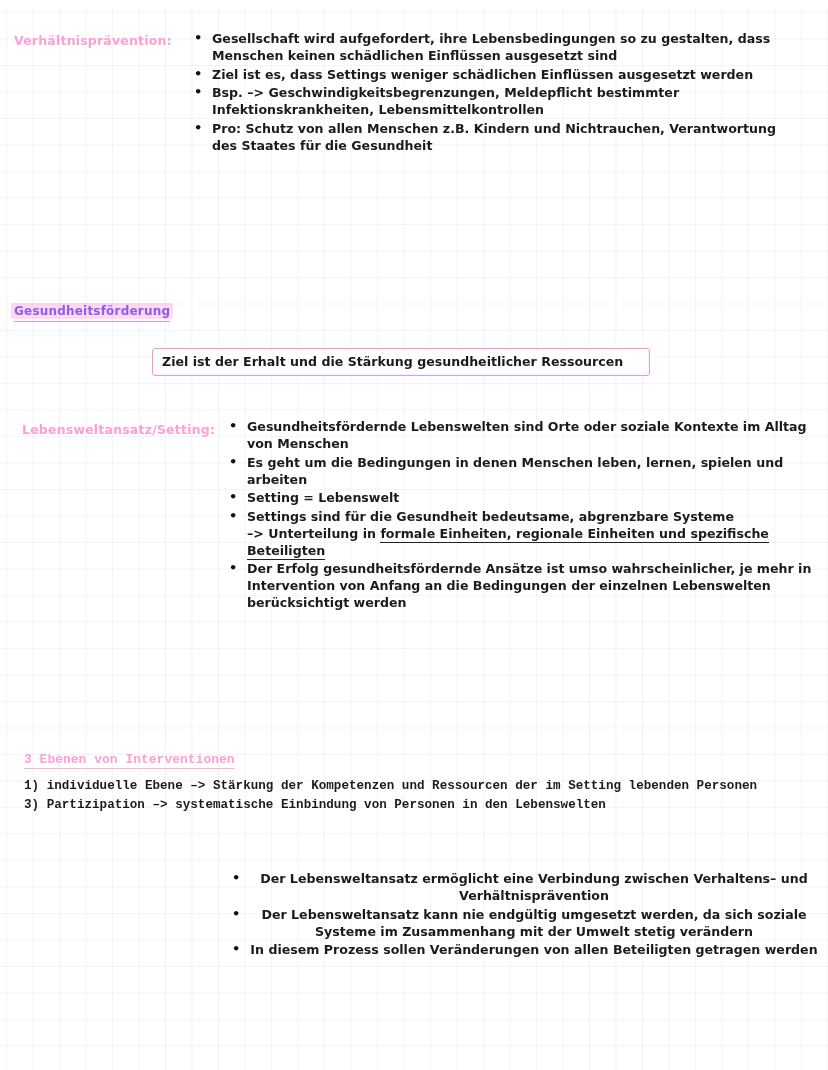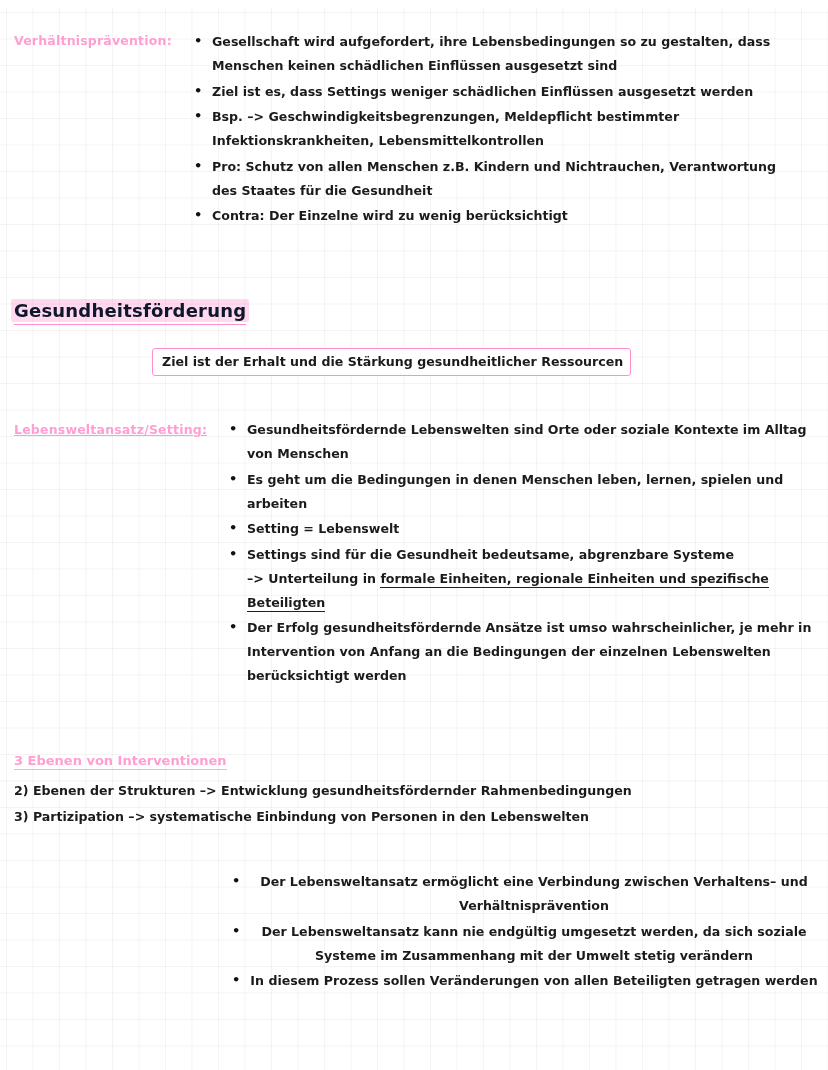--- a/index.html
+++ b/index.html
@@ -38,23 +38,23 @@
   }
 
   
   .pink-label {
     color: #ff9ed2;
     font-weight: bold;
     font-size: 12.5px;
     letter-spacing: 0.2px;
   }
   .heading-pink {
-    color: #0f172a;
-    font-weight: bold;
-    font-size: 18px;
+    color: #8b5cf6;
+    font-weight: bold;
+    font-size: 12px;
     letter-spacing: 0.2px;
     display: inline-block;
     position: relative;
   }
   .heading-pink .hl {
     position: absolute;
     left: -3px;
     right: -3px;
     top: -1px;
     bottom: -1px;
@@ -68,21 +68,21 @@
     right: 0;
     bottom: -4px;
     height: 1.5px;
     background: #ff8fcf;
   }
 
   .body-text {
     color: #1b1b1b;
     font-size: 12.6px;
     font-weight: bold;
-    line-height: 24px;
+    line-height: 17px;
   }
 
   ul.bullets {
     list-style: none;
     margin: 0;
     padding: 0;
   }
   ul.bullets li {
     position: relative;
     padding-left: 22px;
@@ -121,59 +121,59 @@
     left: 14px;
     top: 292px;
   }
 
   #ziel-box {
     position: absolute;
     left: 152px;
     top: 340px;
     border: 1.3px solid #ff8fcf;
     border-radius: 3px;
-    padding: 5px 7px 6px 9px;
+    padding: 5px 26px 6px 9px;
     background: #fff;
   }
   #ziel-box .txt {
     color: #1b1b1b;
     font-size: 12.6px;
     font-weight: bold;
     white-space: nowrap;
   }
 
   
   #sec-lebenswelt {
     position: absolute;
     left: 14px;
     top: 410px;
     width: 810px;
   }
   #sec-lebenswelt .label {
     position: absolute;
-    left: 0;
+    left: 8px;
     top: 4px;
     width: 220px;
-    text-decoration: underline;
   }
   #sec-lebenswelt .list {
     margin-left: 211px;
     width: 600px;
   }
   .uline {
     border-bottom: 1.2px solid #222;
     padding-bottom: 1px;
   }
 
   
   #sec-ebenen {
     position: absolute;
-    left: 14px;
+    left: 24px;
     top: 742px;
     width: 800px;
+    font-family: Liberation Mono, monospace;
   }
   #sec-ebenen .heading {
     color: #ff9ed2;
     font-weight: bold;
     font-size: 13px;
     display: inline-block;
     position: relative;
     margin-bottom: 5px;
   }
   #sec-ebenen .heading .ul2 {
@@ -207,21 +207,20 @@
 
   <div class="grid-bg"></div>
 
   <div id="sec-verhaeltnis">
     <div class="label pink-label">Verhältnisprävention:</div>
     <ul class="bullets body-text list">
       <li>Gesellschaft wird aufgefordert, ihre Lebensbedingungen so zu gestalten, dass Menschen keinen schädlichen Einflüssen ausgesetzt sind</li>
       <li>Ziel ist es, dass Settings weniger schädlichen Einflüssen ausgesetzt werden</li>
       <li>Bsp. –&gt; Geschwindigkeitsbegrenzungen, Meldepflicht bestimmter Infektionskrankheiten, Lebensmittelkontrollen</li>
       <li>Pro: Schutz von allen Menschen z.B. Kindern und Nichtrauchen, Verantwortung des Staates für die Gesundheit</li>
-      <li>Contra: Der Einzelne wird zu wenig berücksichtigt</li>
     </ul>
   </div>
 
   <div id="sec-gf-heading">
     <span class="heading-pink">
       <span class="hl"></span>
       <span>Gesundheitsförderung</span>
       <span class="heading-underline"></span>
     </span>
   </div>
@@ -244,21 +243,21 @@
       <li>Der Erfolg gesundheitsfördernde Ansätze ist umso wahrscheinlicher, je mehr in Intervention von Anfang an die Bedingungen der einzelnen Lebenswelten berücksichtigt werden</li>
     </ul>
   </div>
 
   <div id="sec-ebenen">
     <span class="heading">
       <span>3 Ebenen von Interventionen</span>
       <span class="ul2"></span>
     </span>
     <ol class="body-text">
-      <li>2) Ebenen der Strukturen –&gt; Entwicklung gesundheitsfördernder Rahmenbedingungen</li>
+      <li>1) individuelle Ebene –&gt; Stärkung der Kompetenzen und Ressourcen der im Setting lebenden Personen</li>
       <li>3) Partizipation –&gt; systematische Einbindung von Personen in den Lebenswelten</li>
     </ol>
   </div>
 
   <div id="sec-final">
     <ul class="bullets body-text">
       <li>Der Lebensweltansatz ermöglicht eine Verbindung zwischen Verhaltens– und Verhältnisprävention</li>
       <li>Der Lebensweltansatz kann nie endgültig umgesetzt werden, da sich soziale Systeme im Zusammenhang mit der Umwelt stetig verändern</li>
       <li>In diesem Prozess sollen Veränderungen von allen Beteiligten getragen werden</li>
     </ul>

